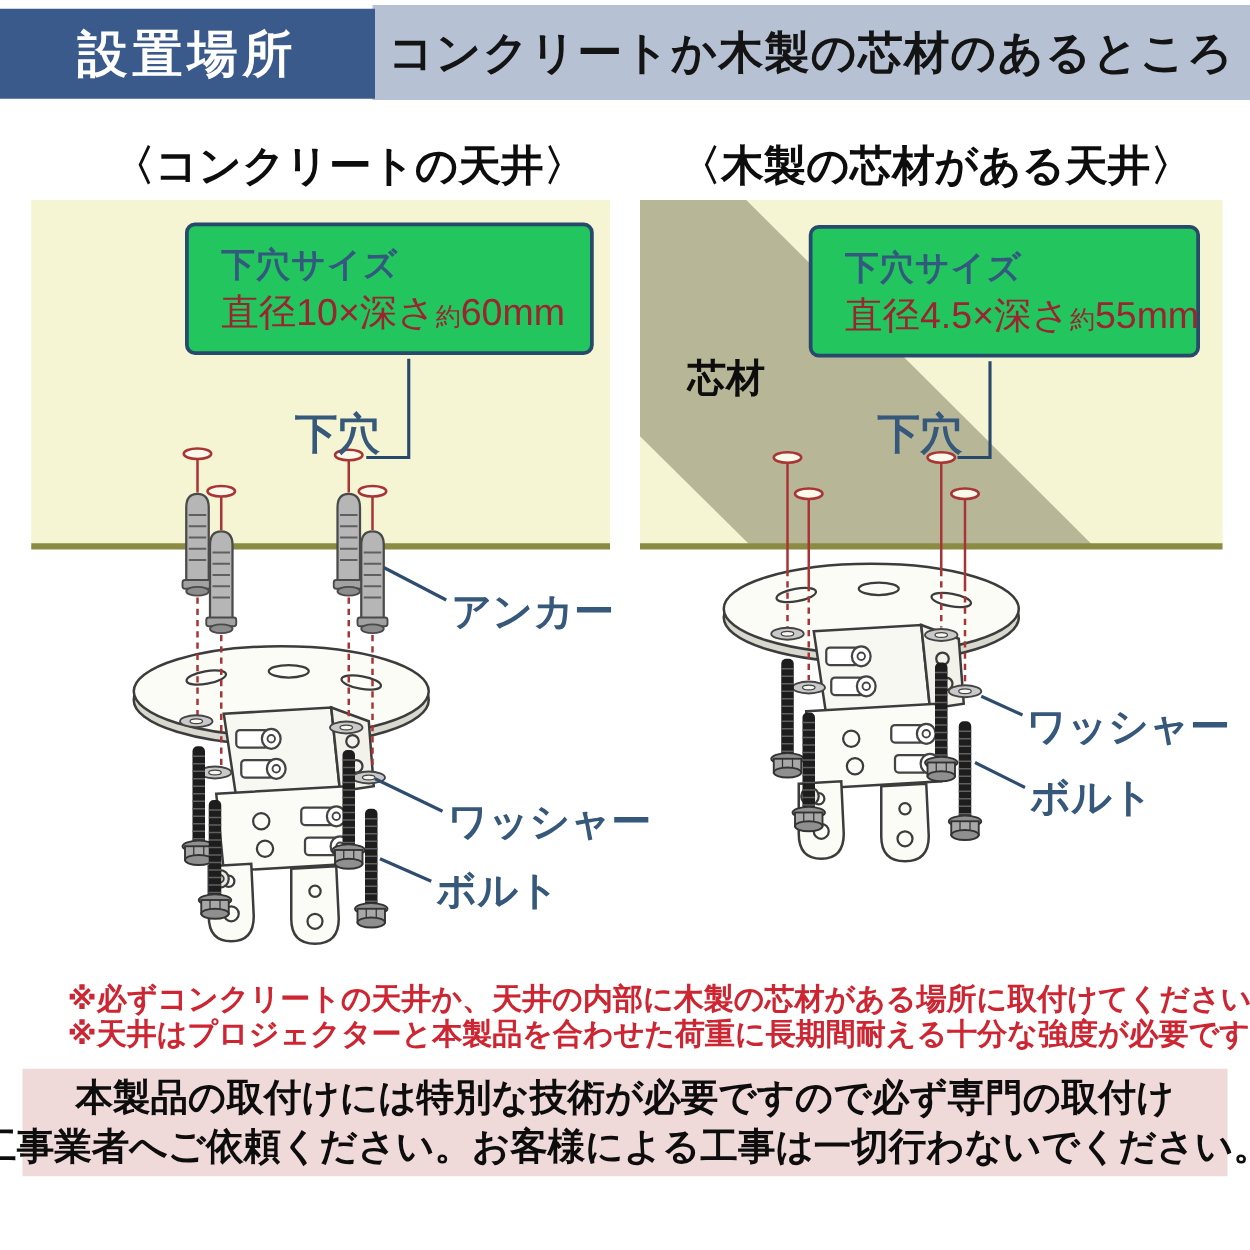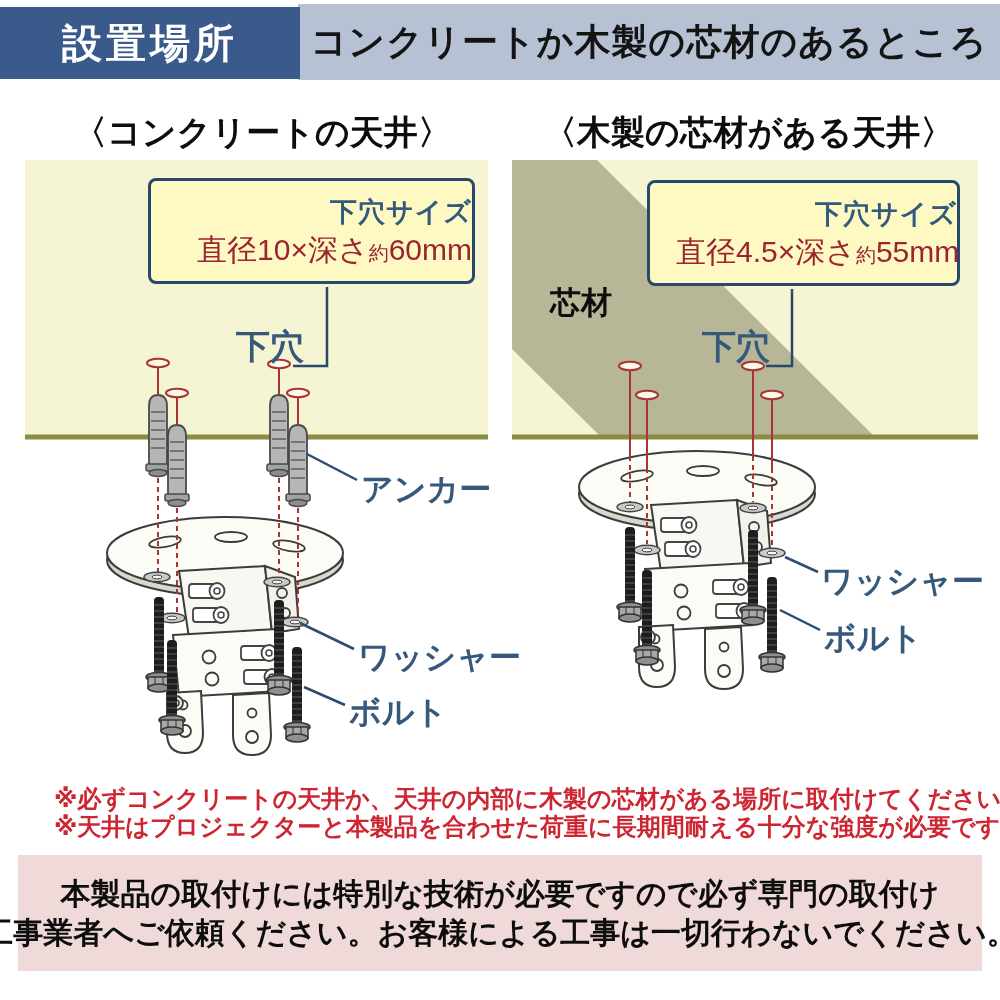--- a/index.html
+++ b/index.html
@@ -15,50 +15,50 @@
   .hdr-gray span{color:#141414;font-size:36px;font-weight:bold;letter-spacing:1px;}
   
   .sec-h{font-size:34px;font-weight:bold;color:#0d0d0d;z-index:10;white-space:nowrap;}
   
   .panel{top:160px;height:279px;background:var(--panel-yellow,#f5f4d3);z-index:1;}
   .panel-left{left:25px;width:463px;}
   .panel-right{left:512px;width:466px;}
   
   #gfx{left:0;top:0;z-index:5;pointer-events:none;}
   
-  .spec-box{background:#fef9c3;border:3px solid var(--box-border-blue,#27496b);border-radius:8px;
-            z-index:10;padding:13px 0 0 26px;box-sizing:border-box;text-align:right;}
+  .spec-box{background:#22c55e;border:3px solid var(--box-border-blue,#27496b);border-radius:8px;
+            z-index:10;padding:13px 0 0 26px;box-sizing:border-box;}
   .spec-box .t{font-size:27px;font-weight:bold;color:#33597e;letter-spacing:1px;}
   .spec-box .v{font-size:30px;color:var(--spec-red,#9c2330);margin-top:0;white-space:nowrap;}
   .spec-box .v .approx{font-size:20px;}
   .box-left{left:148px;top:178px;width:327px;height:106px;}
   .box-right{left:647px;top:180px;width:313px;height:106px;}
   
   .dlabel{font-size:32px;font-weight:bold;color:var(--label-blue,#35587b);z-index:10;white-space:nowrap;text-align:center;}
   .core-label{font-size:31px;font-weight:bold;color:#0d0d0d;z-index:10;}
   
   .note{font-size:24px;font-weight:bold;color:var(--note-red,#cd2531);z-index:10;white-space:nowrap;}
   
-  .warn{left:18px;top:855px;width:964px;height:116px;background:var(--warning-pink,#efd9d9);
+  .warn{left:18px;top:855px;width:964px;height:86px;background:var(--warning-pink,#efd9d9);
         display:flex;flex-direction:column;align-items:center;justify-content:center;z-index:10;}
   .warn div{font-size:30px;font-weight:bold;color:#0d0d0d;line-height:39px;white-space:nowrap;}
 </style>
 </head>
 <body>
 
 <div id="canvas">
 
   <div class="abs hdr-blue">
     <span>設置場所</span>
   </div>
   <div class="abs hdr-gray">
     <span>コンクリートか木製の芯材のあるところ</span>
   </div>
 
-  <div class="abs sec-h" style="left:73px;top:110px;">〈コンクリートの天井〉</div>
+  <div class="abs sec-h" style="left:90px;top:110px;">〈コンクリートの天井〉</div>
   <div class="abs sec-h" style="left:543px;top:110px;">〈木製の芯材がある天井〉</div>
 
   <div class="abs panel panel-left"></div>
   <div class="abs panel panel-right"></div>
 
   <svg id="gfx" class="abs" width="1000" height="1000" viewBox="0 0 1000 1000">
     <defs>
       <g id="knob">
         <rect x="-16" y="-7" width="26" height="14" rx="3" fill="#fff" stroke="#444" stroke-width="1.8"></rect>
         <ellipse cx="12" cy="0" rx="7.5" ry="8" fill="#fff" stroke="#444" stroke-width="1.8"></ellipse>

